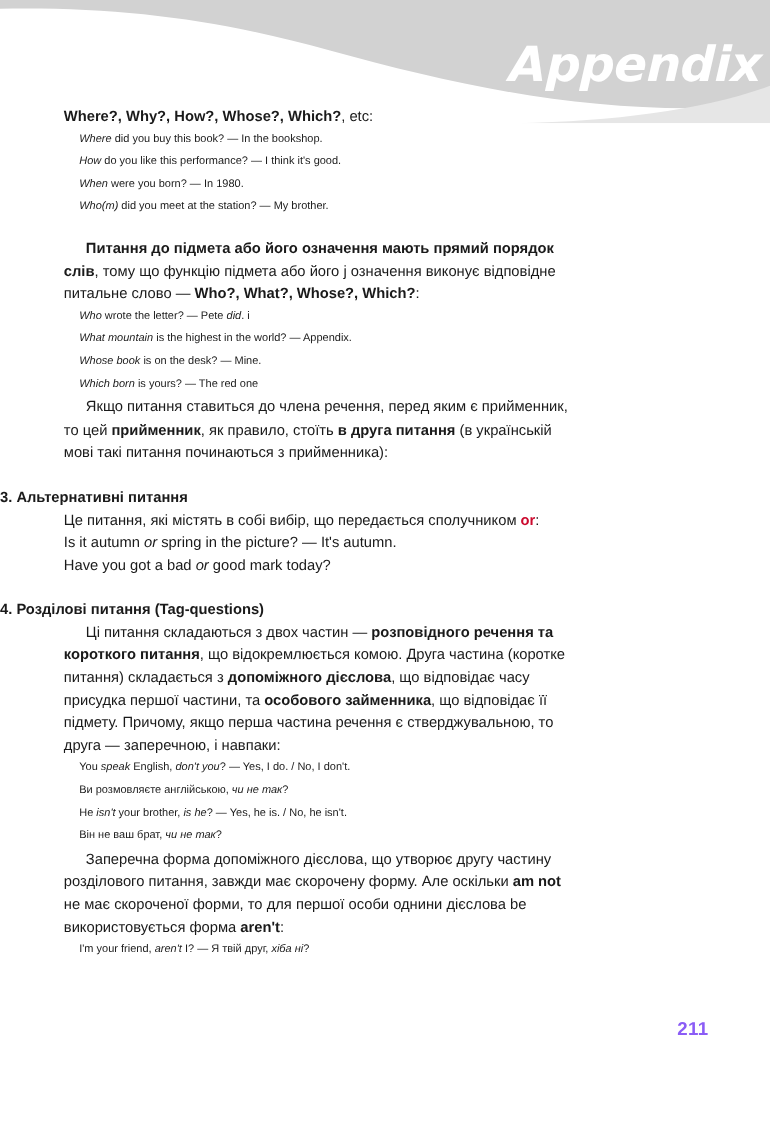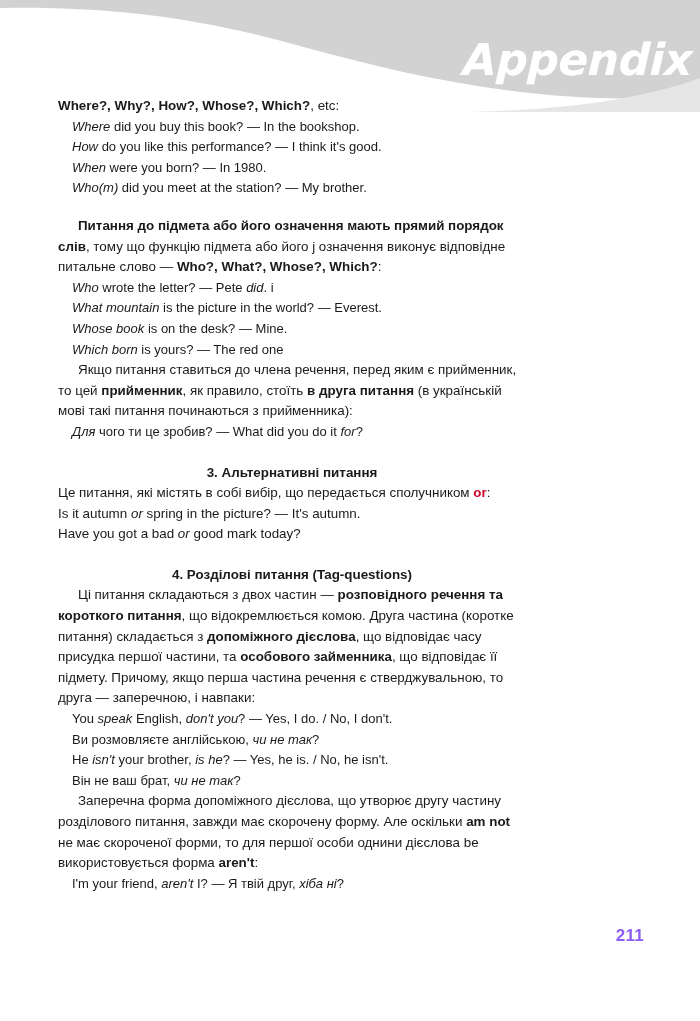--- a/index.html
+++ b/index.html
@@ -67,37 +67,37 @@
     margin: 0;
     padding: 0 62px 0 58px;
     font-size: 13.4px;
     line-height: 20.6px;
     white-space: nowrap;
   }
   .ex {
     margin: 0;
     padding-left: 72px;
     padding-right: 40px;
-    font-size: 13px;
+    font-size: 10px;
     line-height: 20.6px;
     white-space: nowrap;
   }
   .flush {
     margin: 0;
     padding-left: 58px;
     padding-right: 40px;
     font-size: 13.4px;
     line-height: 20.6px;
     white-space: nowrap;
   }
 
   .section-head {
     margin: 0;
     padding: 0;
-    text-align: center;
+    text-align: left;
     font-size: 13.4px;
     line-height: 20.6px;
     font-weight: bold;
   }
 
   b, .b { font-weight: bold; }
   i, .i { font-style: italic; }
   .red { color: #cc0a2e; font-weight: bold; }
   .gap-md { height: 17px; }
   .gap-lg { height: 20px; }
@@ -133,27 +133,26 @@
     <p class="ex"><i>When</i><span> were you born? — In 1980.</span></p>
     <p class="ex"><i>Who(m)</i><span> did you meet at the station? — My brother.</span></p>
   </div>
 
   <div class="gap-md"></div>
 
   <div class="block">
     <p class="para indent-first"><b>Питання до підмета або його означення мають прямий порядок слів</b><span>, тому що функцію підмета або його j означення виконує відповідне питальне слово — </span><b>Who?, What?, Whose?, Which?</b><span>:</span></p>
 
     <p class="ex"><i>Who</i><span> wrote the letter? — Pete </span><i>did</i><span>. i</span></p>
-    <p class="ex"><i>What mountain</i><span> is the picture in the world? — Everest.</span></p>
+    <p class="ex"><i>What mountain</i><span> is the highest in the world? — Appendix.</span></p>
     <p class="ex"><i>Whose book</i><span> is on the desk? — Mine.</span></p>
     <p class="ex"><i>Which born</i><span> is yours? — The red one</span></p>
 
     <p class="para indent-first"><span>Якщо питання ставиться до члена речення, перед яким є прийменник, то цей </span><b>прийменник</b><span>, як правило, стоїть </span><b>в друга питання</b><span> (в українській мові такі питання починаються з прийменника):</span></p>
 
-    <p class="ex"><i>Для</i><span> чого ти це зробив? — What did you do it </span><i>for</i><span>?</span></p>
   </div>
 
   <div class="gap-lg"></div>
 
   <div class="block">
     <p class="section-head">3. Альтернативні питання</p>
     <p class="flush"><span>Це питання, які містять в собі вибір, що передається сполучником </span><span class="red">or</span><span>:</span></p>
     <p class="flush"><span>Is it autumn </span><i>or</i><span> spring in the picture? — It's autumn.</span></p>
     <p class="flush"><span>Have you got a bad </span><i>or</i><span> good mark today?</span></p>
   </div>

